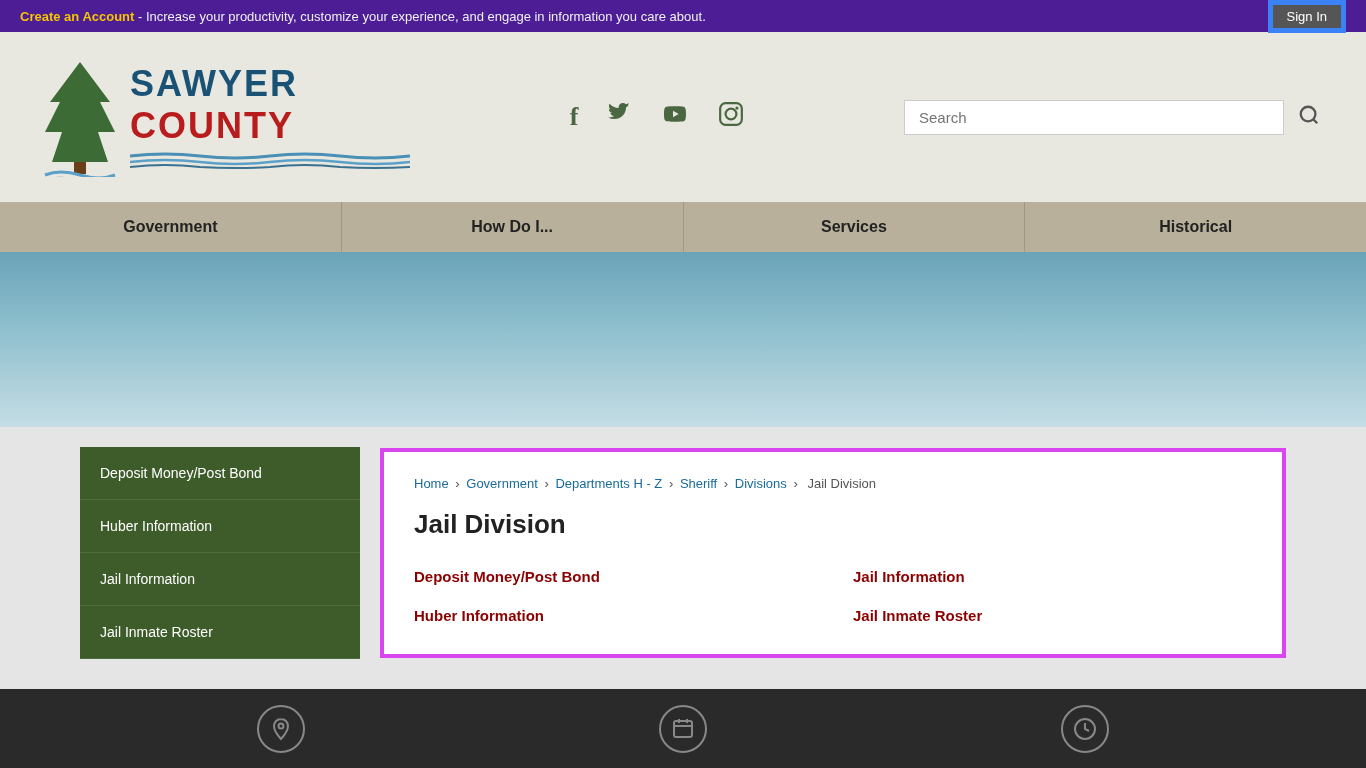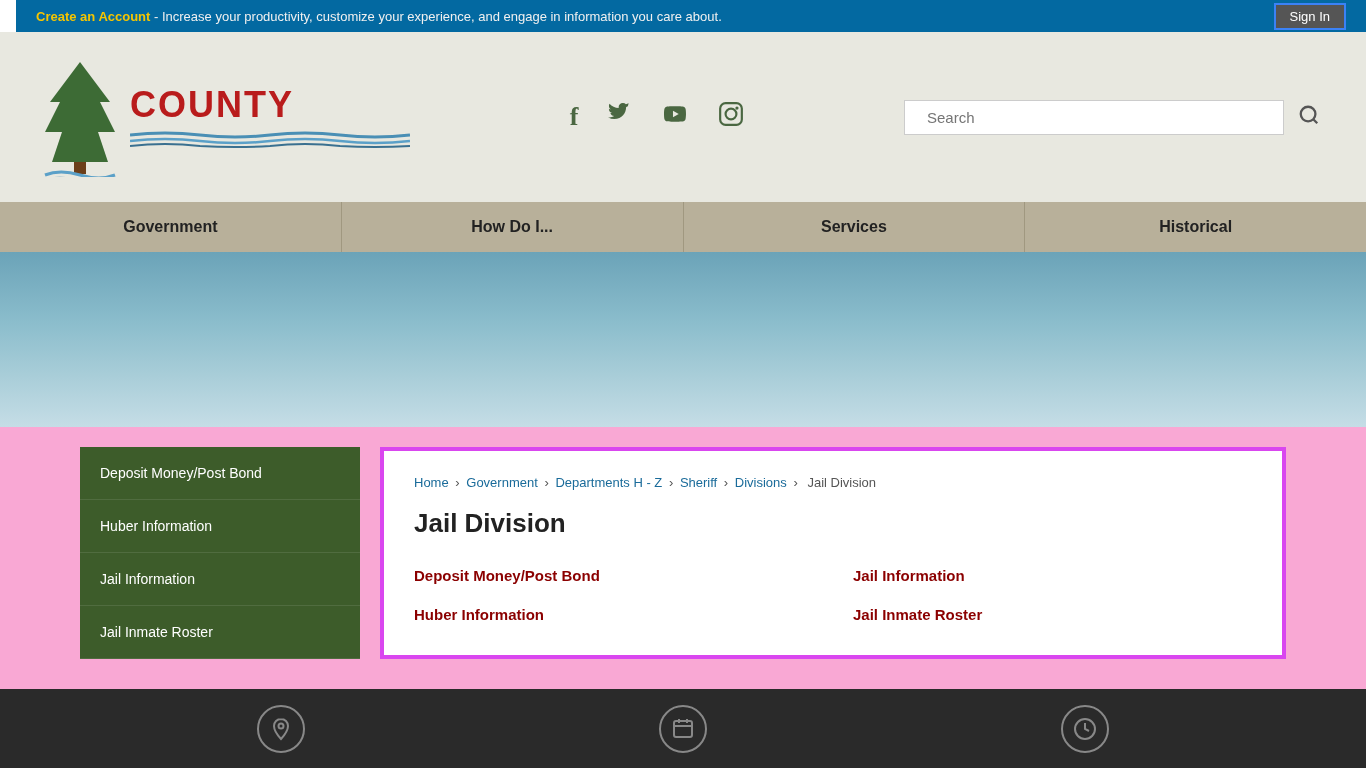--- a/index.html
+++ b/index.html
@@ -1,38 +1,37 @@
 <!DOCTYPE html>
 <html><head>
   <meta charset="utf-8">
   <style>
     * { margin: 0; padding: 0; box-sizing: border-box; }
     body { font-family: Arial, sans-serif; font-size: 14px; background: #fff; width: 1366px; }
 
     
     .top-bar {
-      background: #0369a1;
+      background: #4c1d95;
       color: #f0f0f0;
       padding: 0 20px;
       height: 32px;
       display: flex;
       align-items: center;
       justify-content: space-between;
       font-size: 13px;
-      margin-left: 16px;
     }
     .top-bar a {
       color: #f5c500;
       text-decoration: none;
       font-weight: bold;
     }
     .top-bar .sign-in-btn {
       background: #555;
       color: #fff;
-      border: 2px solid #3b82f6;
+      border: 5px solid #3b82f6;
       padding: 4px 14px;
       cursor: pointer;
       font-size: 13px;
       text-align: right;
     }
 
     
     .header {
       background: #e8e8e0;
       display: flex;
@@ -88,21 +87,21 @@
       font-size: 24px;
     }
 
     .search-area {
       display: flex;
       align-items: center;
       gap: 8px;
     }
     .search-box {
       border: 1px solid #ccc;
-      padding: 8px 22px;
+      padding: 8px 14px;
       font-size: 15px;
       width: 380px;
       background: #fff;
       outline: none;
     }
     .search-btn {
       background: none;
       border: none;
       cursor: pointer;
       font-size: 18px;
@@ -131,24 +130,25 @@
 
     
     .hero {
       background: linear-gradient(to bottom, #6ba3b8 0%, #8bbdcc 40%, #a8cdd8 70%, #c5dde6 100%);
       height: 175px;
     }
 
     
     .main-content {
       display: flex;
-      background: #f9a8d4;
+      background: #e5e5e5;
       padding: 20px 80px 30px 80px;
       gap: 20px;
       min-height: 250px;
+      align-items: center;
     }
 
     
     .sidebar {
       background: #3d5c2a;
       width: 280px;
       flex-shrink: 0;
       padding: 0;
     }
     .sidebar-item {
@@ -247,20 +247,21 @@
 
       <rect x="34" y="105" width="12" height="12" fill="#6b3e1a"></rect>
 
       <path d="M5,118 Q20,112 40,118 Q60,124 75,118" stroke="#5ba0c8" stroke-width="3" fill="none"></path>
       <path d="M0,124 Q20,118 40,124 Q60,130 80,124" stroke="#4a8fb5" stroke-width="2.5" fill="none"></path>
       <path d="M2,130 Q22,124 42,130 Q62,136 78,130" stroke="#3a7fa5" stroke-width="2" fill="none"></path>
     </svg>
 
     <div>
       <div class="logo-text">
+        <span class="sawyer">SAWYER</span>
         <span class="county">COUNTY</span>
       </div>
       
       <svg class="water-lines" viewBox="0 0 280 18" xmlns="http://www.w3.org/2000/svg">
         <path d="M0,5 Q35,1 70,5 Q105,9 140,5 Q175,1 210,5 Q245,9 280,5" stroke="#4a8fb5" stroke-width="3" fill="none"></path>
         <path d="M0,11 Q35,7 70,11 Q105,15 140,11 Q175,7 210,11 Q245,15 280,11" stroke="#5ba0c8" stroke-width="2.5" fill="none"></path>
         <path d="M0,16 Q35,12 70,16 Q105,18 140,16 Q175,12 210,16 Q245,18 280,16" stroke="#3a7090" stroke-width="2" fill="none"></path>
       </svg>
     </div>
   </div>

